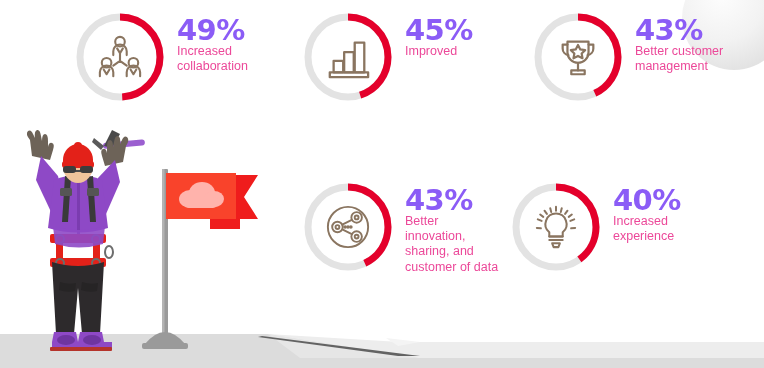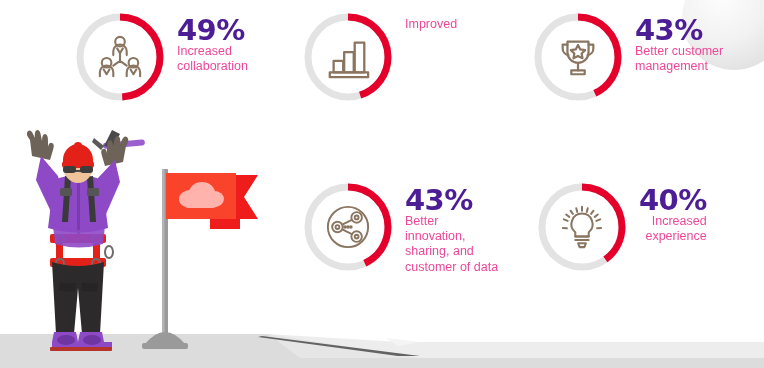--- a/index.html
+++ b/index.html
@@ -32,40 +32,40 @@
   .donut .glyph{
     position:absolute;left:0;top:0;width:92px;height:92px;
     display:flex;align-items:center;justify-content:center;
   }
   .donut .glyph svg{width:46px;height:46px;}
 
   .copy{margin-left:11px;padding-top:6px;}
   .pct{
     font-size:29px;
     font-weight:bold;
-    color:#4c1d95;
+    color:#8b5cf6;
     line-height:0.92;
     letter-spacing:-0.6px;
     font-family:"DejaVu Sans", sans-serif;
   }
   .lbl{
     margin-top:0;
     font-size:12.5px;
     color:#ec4899;
     line-height:1.23;
     max-width:118px;
     font-family:"Liberation Sans", sans-serif;
   }
 
   
   #stat-0{left:74px;top:11px;}
   #stat-1{left:302px;top:11px;}
   #stat-2{left:532px;top:11px;}
   #stat-3{left:302px;top:181px;}
-  #stat-4{left:536px;top:181px;text-align:right;}
+  #stat-4{left:510px;top:181px;}
 
   #stat-2 .lbl,#stat-4 .lbl{max-width:126px;}
 
   
   .climber{position:absolute;left:8px;top:122px;width:140px;height:240px;}
   .flag{position:absolute;left:140px;top:155px;width:130px;height:210px;}
 </style>
 </head>
 <body>
 
@@ -203,20 +203,21 @@
       <span class="glyph">
         <svg viewBox="0 0 48 48" fill="none" stroke="#8a7560" stroke-width="2.4" stroke-linecap="round" stroke-linejoin="round">
           <rect x="9" y="28" width="10" height="12"></rect>
           <rect x="20" y="19" width="10" height="21"></rect>
           <rect x="31" y="9" width="10" height="31"></rect>
           <rect x="5" y="40" width="40" height="5"></rect>
         </svg>
       </span>
     </div>
     <div class="copy">
+      <div class="pct">45%</div>
       <div class="lbl">
         <span>Improved</span><br>
       </div>
     </div>
   </div>
 
   <div class="stat" id="stat-2">
     <div class="donut">
       <svg viewBox="0 0 92 92">
         <circle cx="46" cy="46" r="40" fill="none" stroke="#e3e3e3" stroke-width="7"></circle>

